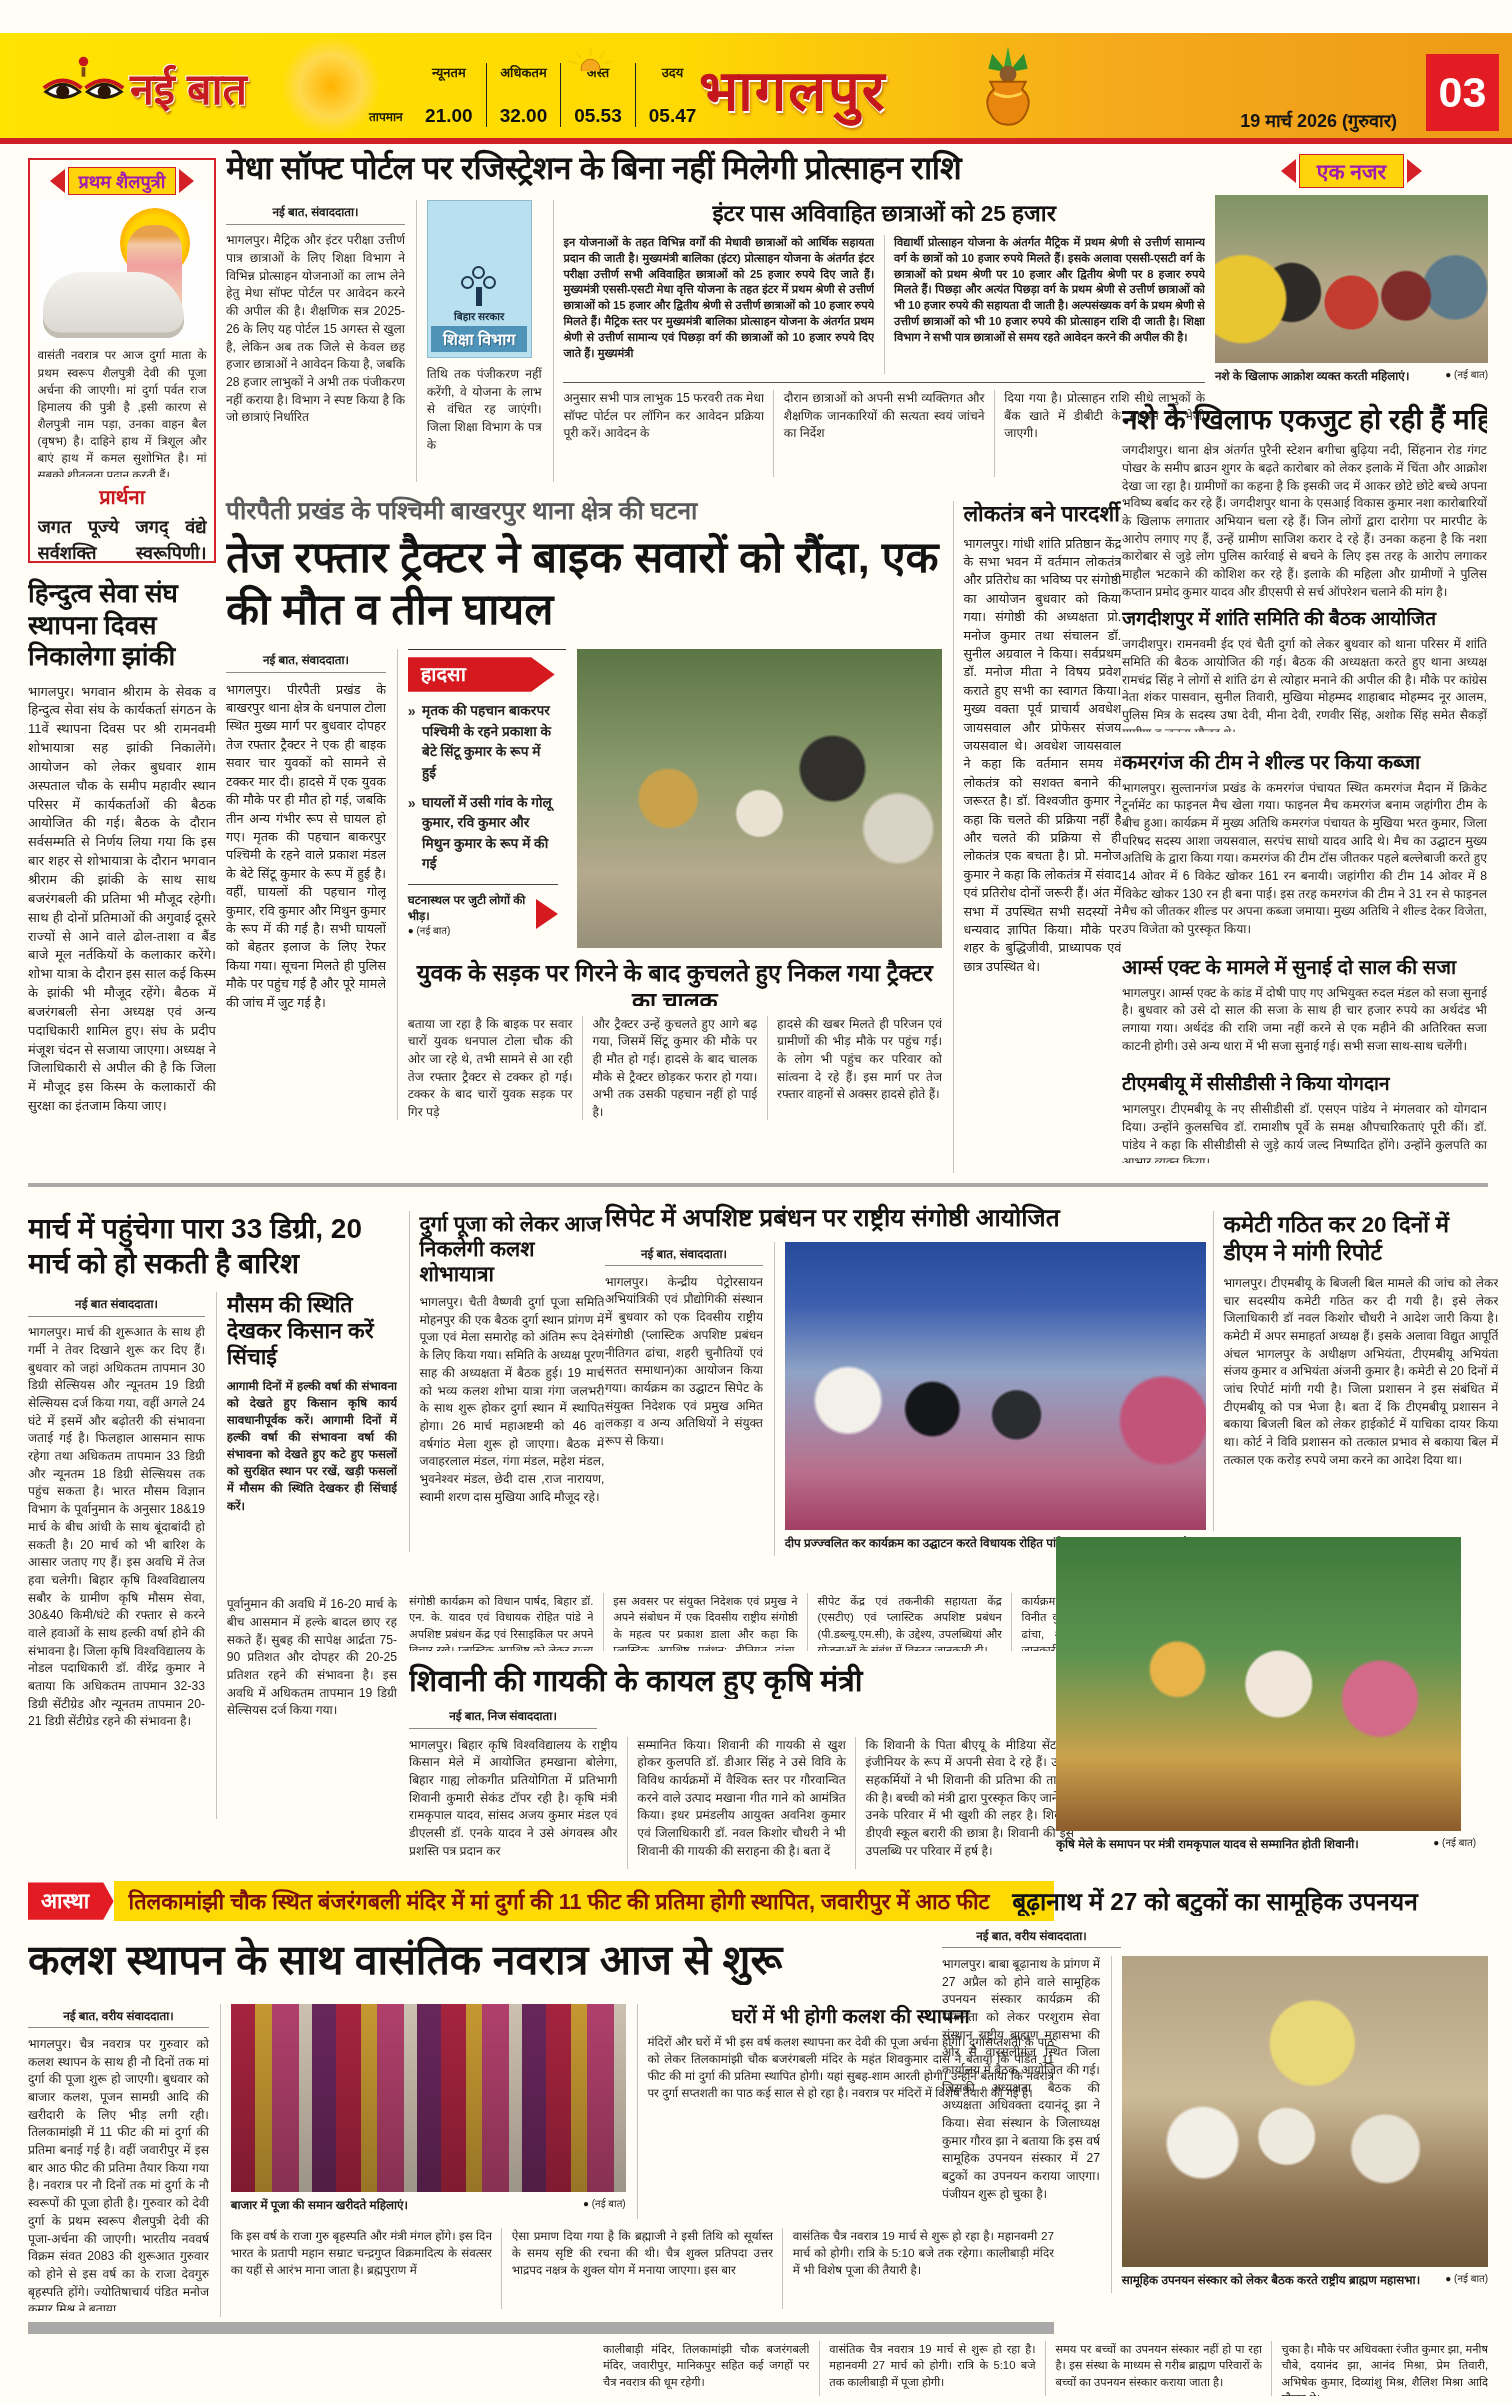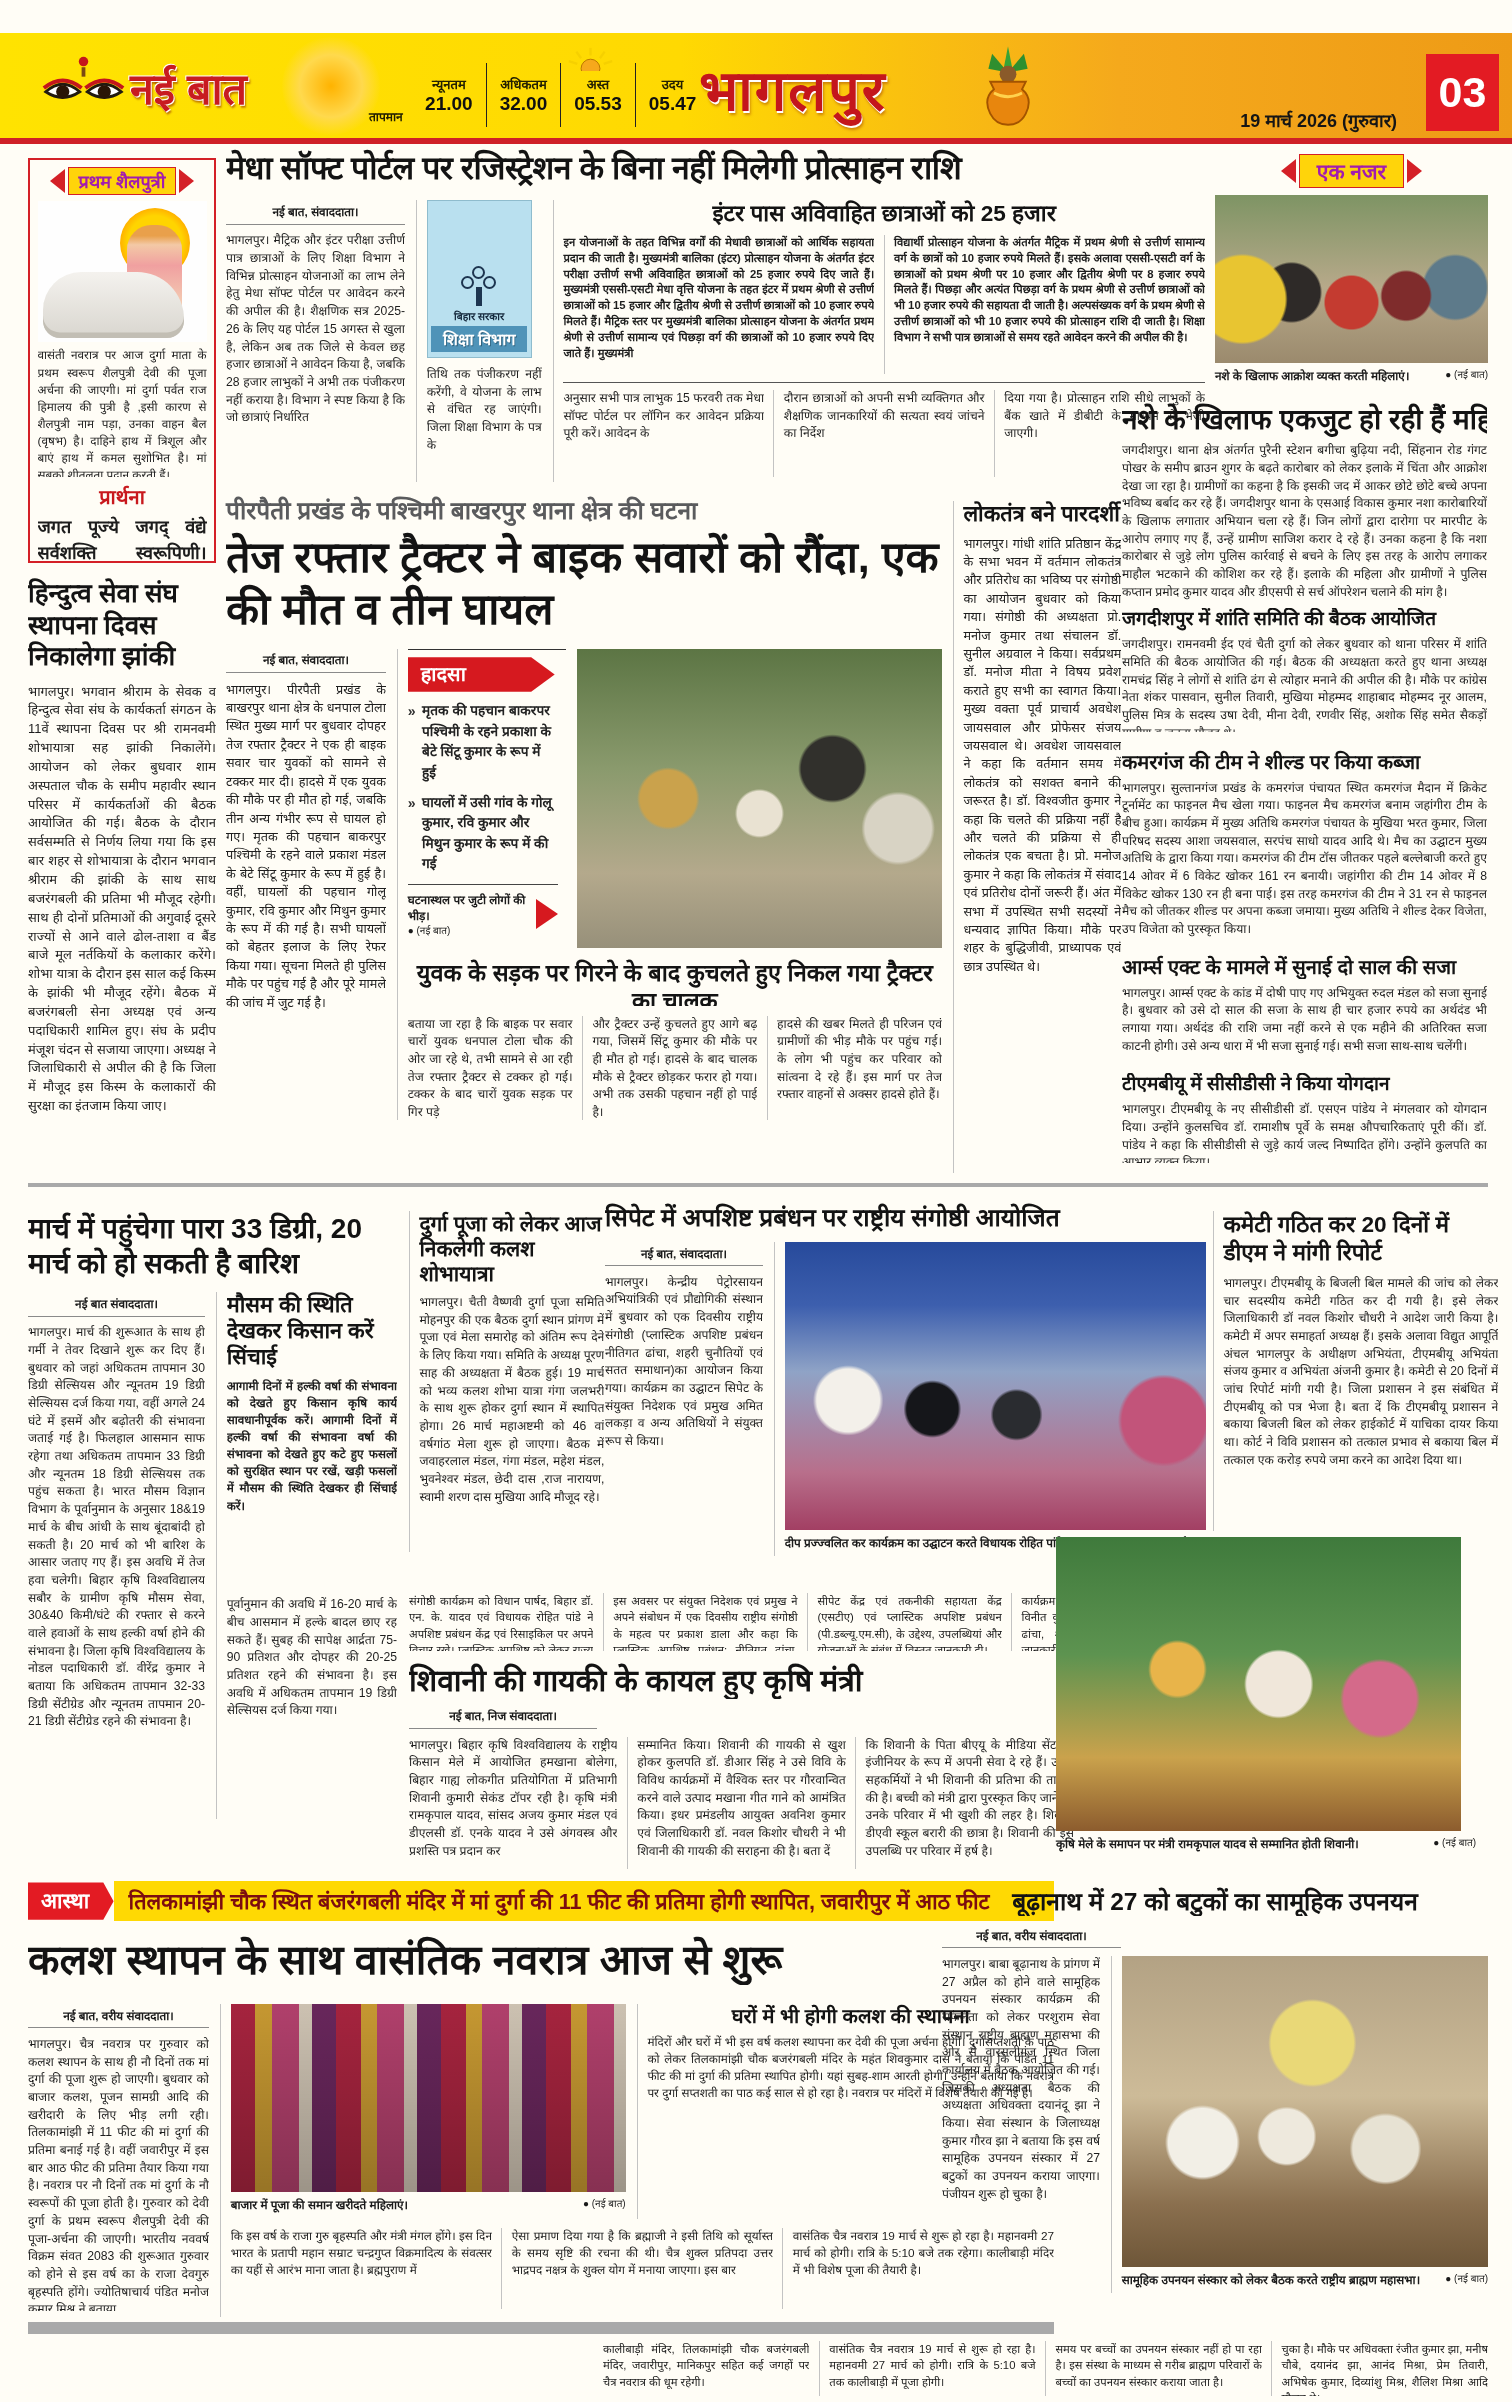--- a/index.html
+++ b/index.html
@@ -7,21 +7,21 @@
         font-family:"Liberation Sans","DejaVu Sans",sans-serif;color:#1a1a1a;overflow:hidden;}
   .abs{position:absolute;}
   
   .masthead{top:33px;left:0;width:1512px;height:105px;
     background:linear-gradient(90deg,#ffe301 0%,#ffd902 45%,#f5a91c 74%,#ee9b16 100%);}
   .paper-name{position:absolute;left:130px;top:24.5px;font-size:43px;font-weight:800;color:#c81b20;
     text-shadow:0.9px 0.9px 0 #fff,-0.9px -0.9px 0 #fff,1.9px 2.8px 1.9px rgba(120,0,0,.45);}
   .logo-sun{position:absolute;left:282px;top:3.8px;width:98px;height:98px;border-radius:50%;
     background:radial-gradient(circle,#ffb300 0%,#ffd94d 45%,rgba(255,217,0,0) 72%);}
   .weather{position:absolute;left:369px;top:30px;height:64px;display:flex;align-items:stretch;}
-  .wcell{display:flex;flex-direction:column;justify-content:center;padding:0 13px;text-align:center;}
+  .wcell{display:flex;flex-direction:column;justify-content:space-between;padding:0 13px;text-align:center;}
   .wcell+.wcell{border-left:1.9px solid #222;}
   .wlab{font-size:13px;font-weight:700;color:#232000;}
   .wval{font-size:19px;font-weight:800;color:#101010;}
   .temp-lab{display:flex;align-items:flex-end;padding:0 9.4px 1.9px 0;font-size:12px;font-weight:700;color:#232000;}
   .city-name{position:absolute;left:699px;top:17px;font-size:56px;font-weight:800;color:#c4161c;letter-spacing:1.9px;
     text-shadow:0.9px 1.9px 0 #fff,1.9px 3.8px 2.8px rgba(120,0,0,.35);}
   .edition-date{position:absolute;right:115px;bottom:5.6px;font-size:18px;font-weight:700;color:#151515;}
   .page-box{position:absolute;right:13px;top:21px;width:73px;height:77px;background:#e31b23;color:#fff;
     display:flex;align-items:center;justify-content:center;font-size:43px;font-weight:800;}
   .red-rule{top:138px;left:0;width:1512px;height:5.6px;background:#cf2027;}

